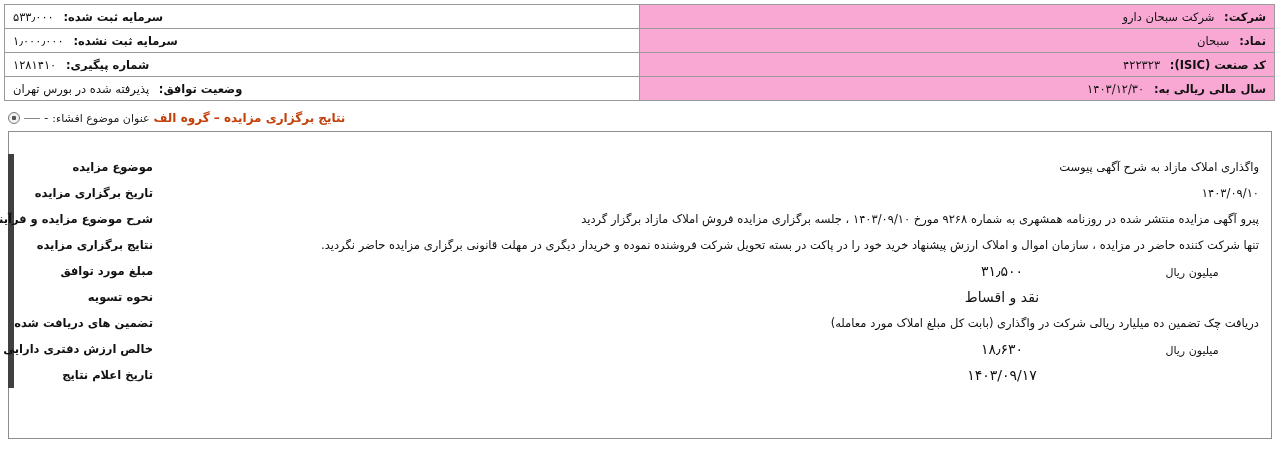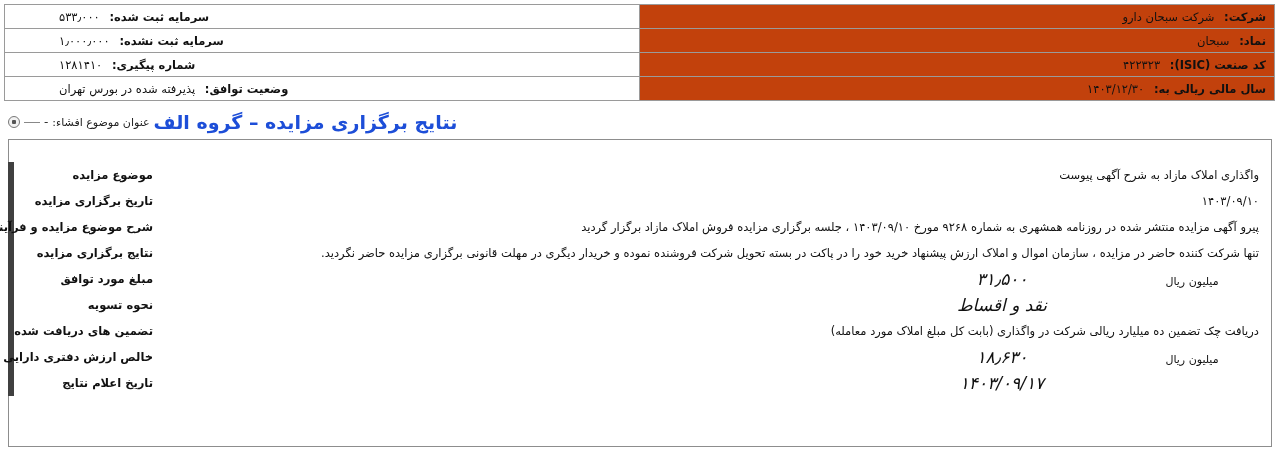--- a/index.html
+++ b/index.html
@@ -26,53 +26,53 @@
   .info-table td {
     border: 1px solid #9a9a9a;
     height: 24px;
     padding: 0 8px;
     font-size: 11.5px;
     vertical-align: middle;
     white-space: nowrap;
     overflow: hidden;
   }
   .cell-value {
-    background: #c2410c;
+    background: #f9a8d4;
     text-align: right;
     color: #111;
     padding-right: 10px;
   }
   .cell-value-left {
     background: #ffffff;
     text-align: left;
     color: #111;
     padding-left: 10px;
   }
   .lbl-inline { font-weight: bold; }
-  .val-inline { font-weight: normal; padding-right: 6px; margin-left: 46px; }
+  .val-inline { font-weight: normal; padding-right: 6px; }
 
   
   .disclosure-row {
     display: flex;
     align-items: center;
     justify-content: flex-start;
     gap: 4px;
     margin: 10px 8px 6px 8px;
     direction: rtl;
   }
   .disclosure-row .spacer { flex: 1 1 auto; }
   .disclosure-label {
     font-size: 11px;
     color: #222;
     white-space: nowrap;
   }
   .disclosure-title {
-    font-size: 19px;
+    font-size: 12px;
     font-weight: bold;
-    color: #1d4ed8;
+    color: #c2410c;
     white-space: nowrap;
     padding-right: 3px;
   }
   .node-icon {
     width: 12px; height: 12px;
     border-radius: 50%;
     border: 1px solid #777;
     background: radial-gradient(circle at 50% 50%, #555 0 2px, #f2f2f2 2.5px 100%);
     display: inline-block;
     flex: 0 0 auto;
@@ -128,23 +128,22 @@
   
   .num-wrap {
     display: flex;
     align-items: baseline;
     gap: 0;
     padding-right: 12px;
   }
   .num-val {
     width: 270px;
     text-align: center;
-    font-size: 17px;
+    font-size: 14px;
     letter-spacing: 0.3px;
-    font-style: italic;
   }
   .num-unit {
     width: 110px;
     text-align: center;
     font-size: 11px;
   }
   .val-wide { padding-right: 12px; }
 </style>
 </head>
 <body>

